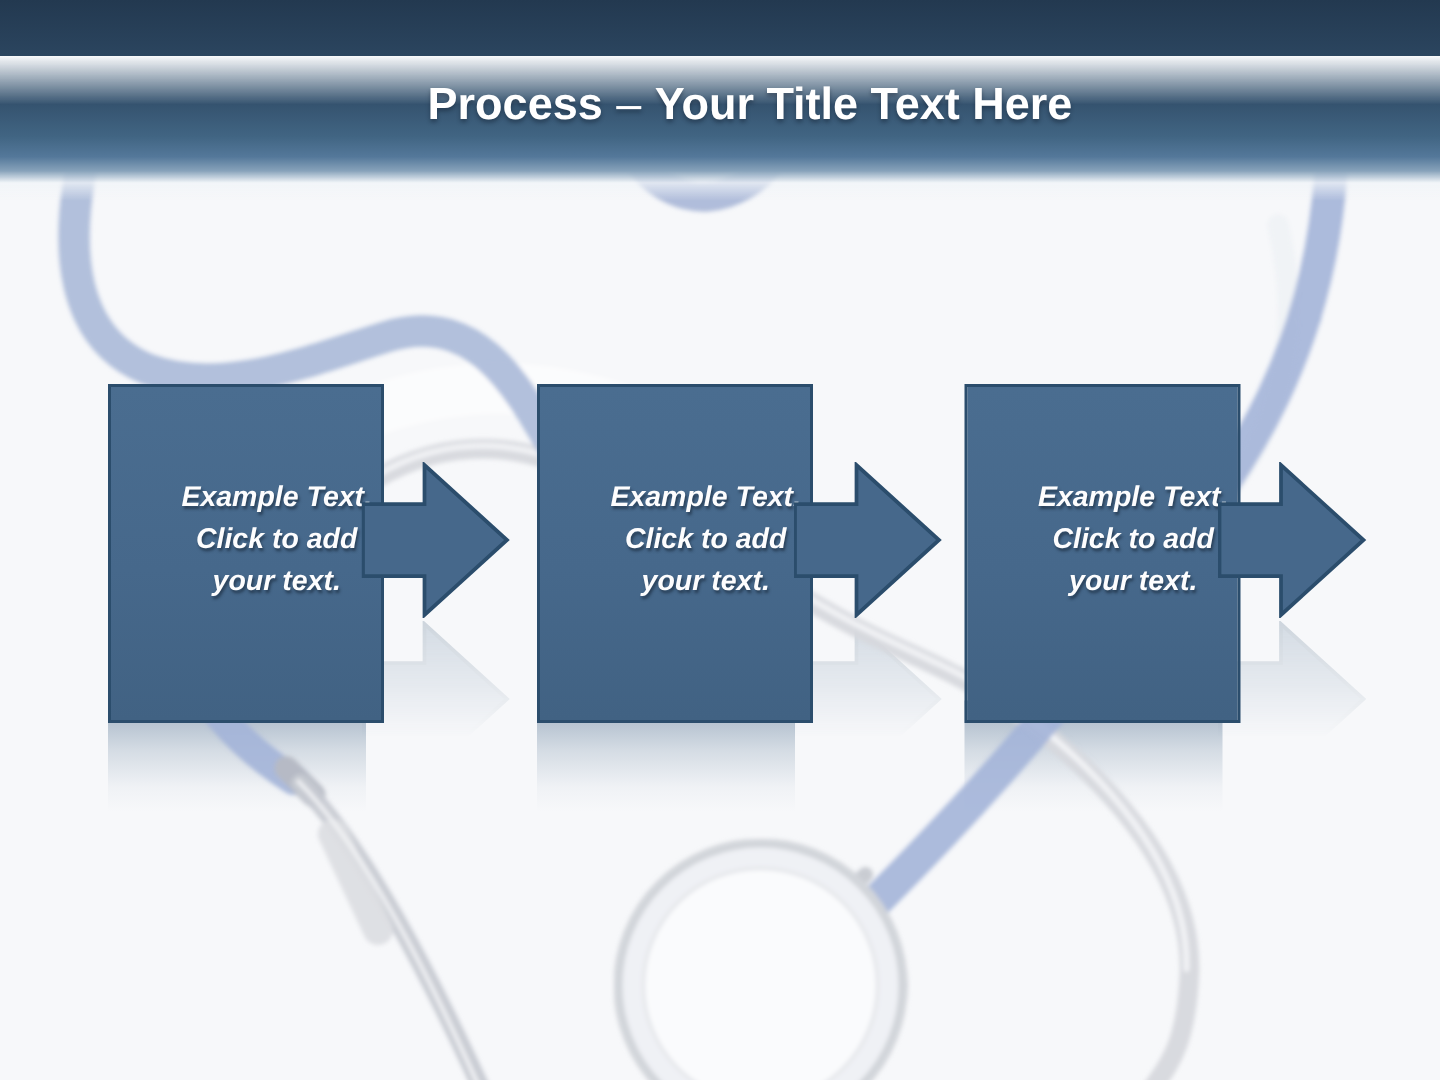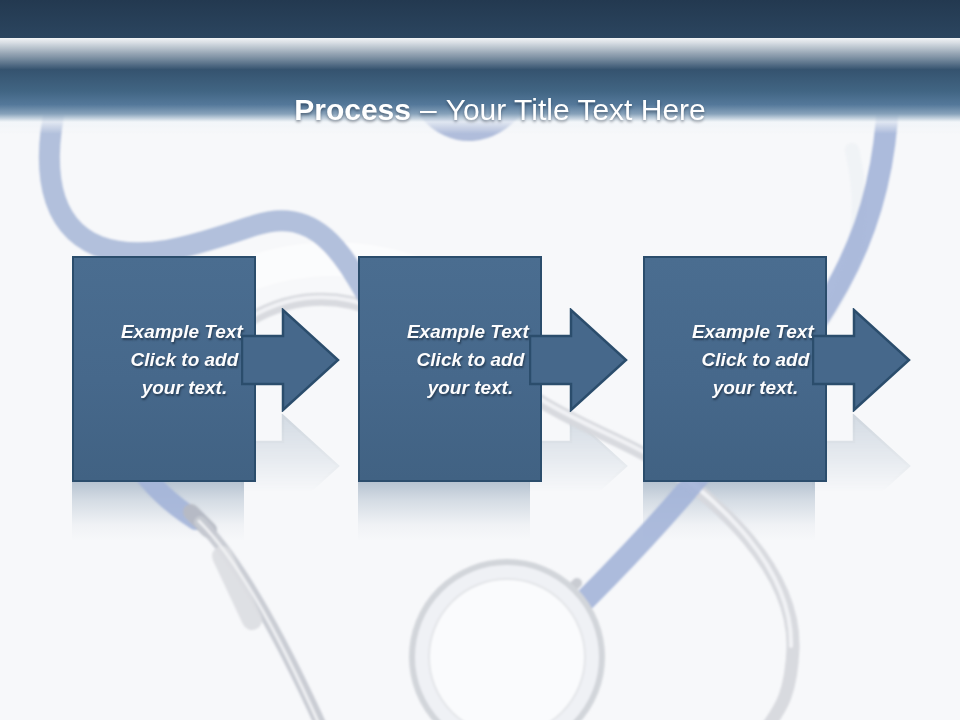--- a/index.html
+++ b/index.html
@@ -20,21 +20,21 @@
   }
   .title-row{
     position:absolute;left:0;top:52px;width:100%;z-index:4;
     display:flex;justify-content:center;align-items:baseline;gap:9px;
     color:#ffffff;font-size:30px;line-height:1.2;
     text-shadow:0 2px 3px rgba(10,20,35,0.4);
     white-space:nowrap;
   }
   .title-bold{font-weight:700;margin-left:40px;}
   .title-sep{font-weight:400;}
-  .title-rest{font-weight:400;margin-top:40px;}
+  .title-rest{font-weight:700;}
   
   .step-box{
     position:absolute;top:256px;width:168px;height:204px;z-index:5;
     background:linear-gradient(180deg,#4a6d90 0%,#46688b 55%,#416283 100%);
     border:2px solid #2b4d6c;
     display:flex;align-items:center;justify-content:flex-end;
     padding:0 6px 18px 6px;box-sizing:content-box;
     cursor:pointer;
   }
   .step-box .step-text{

